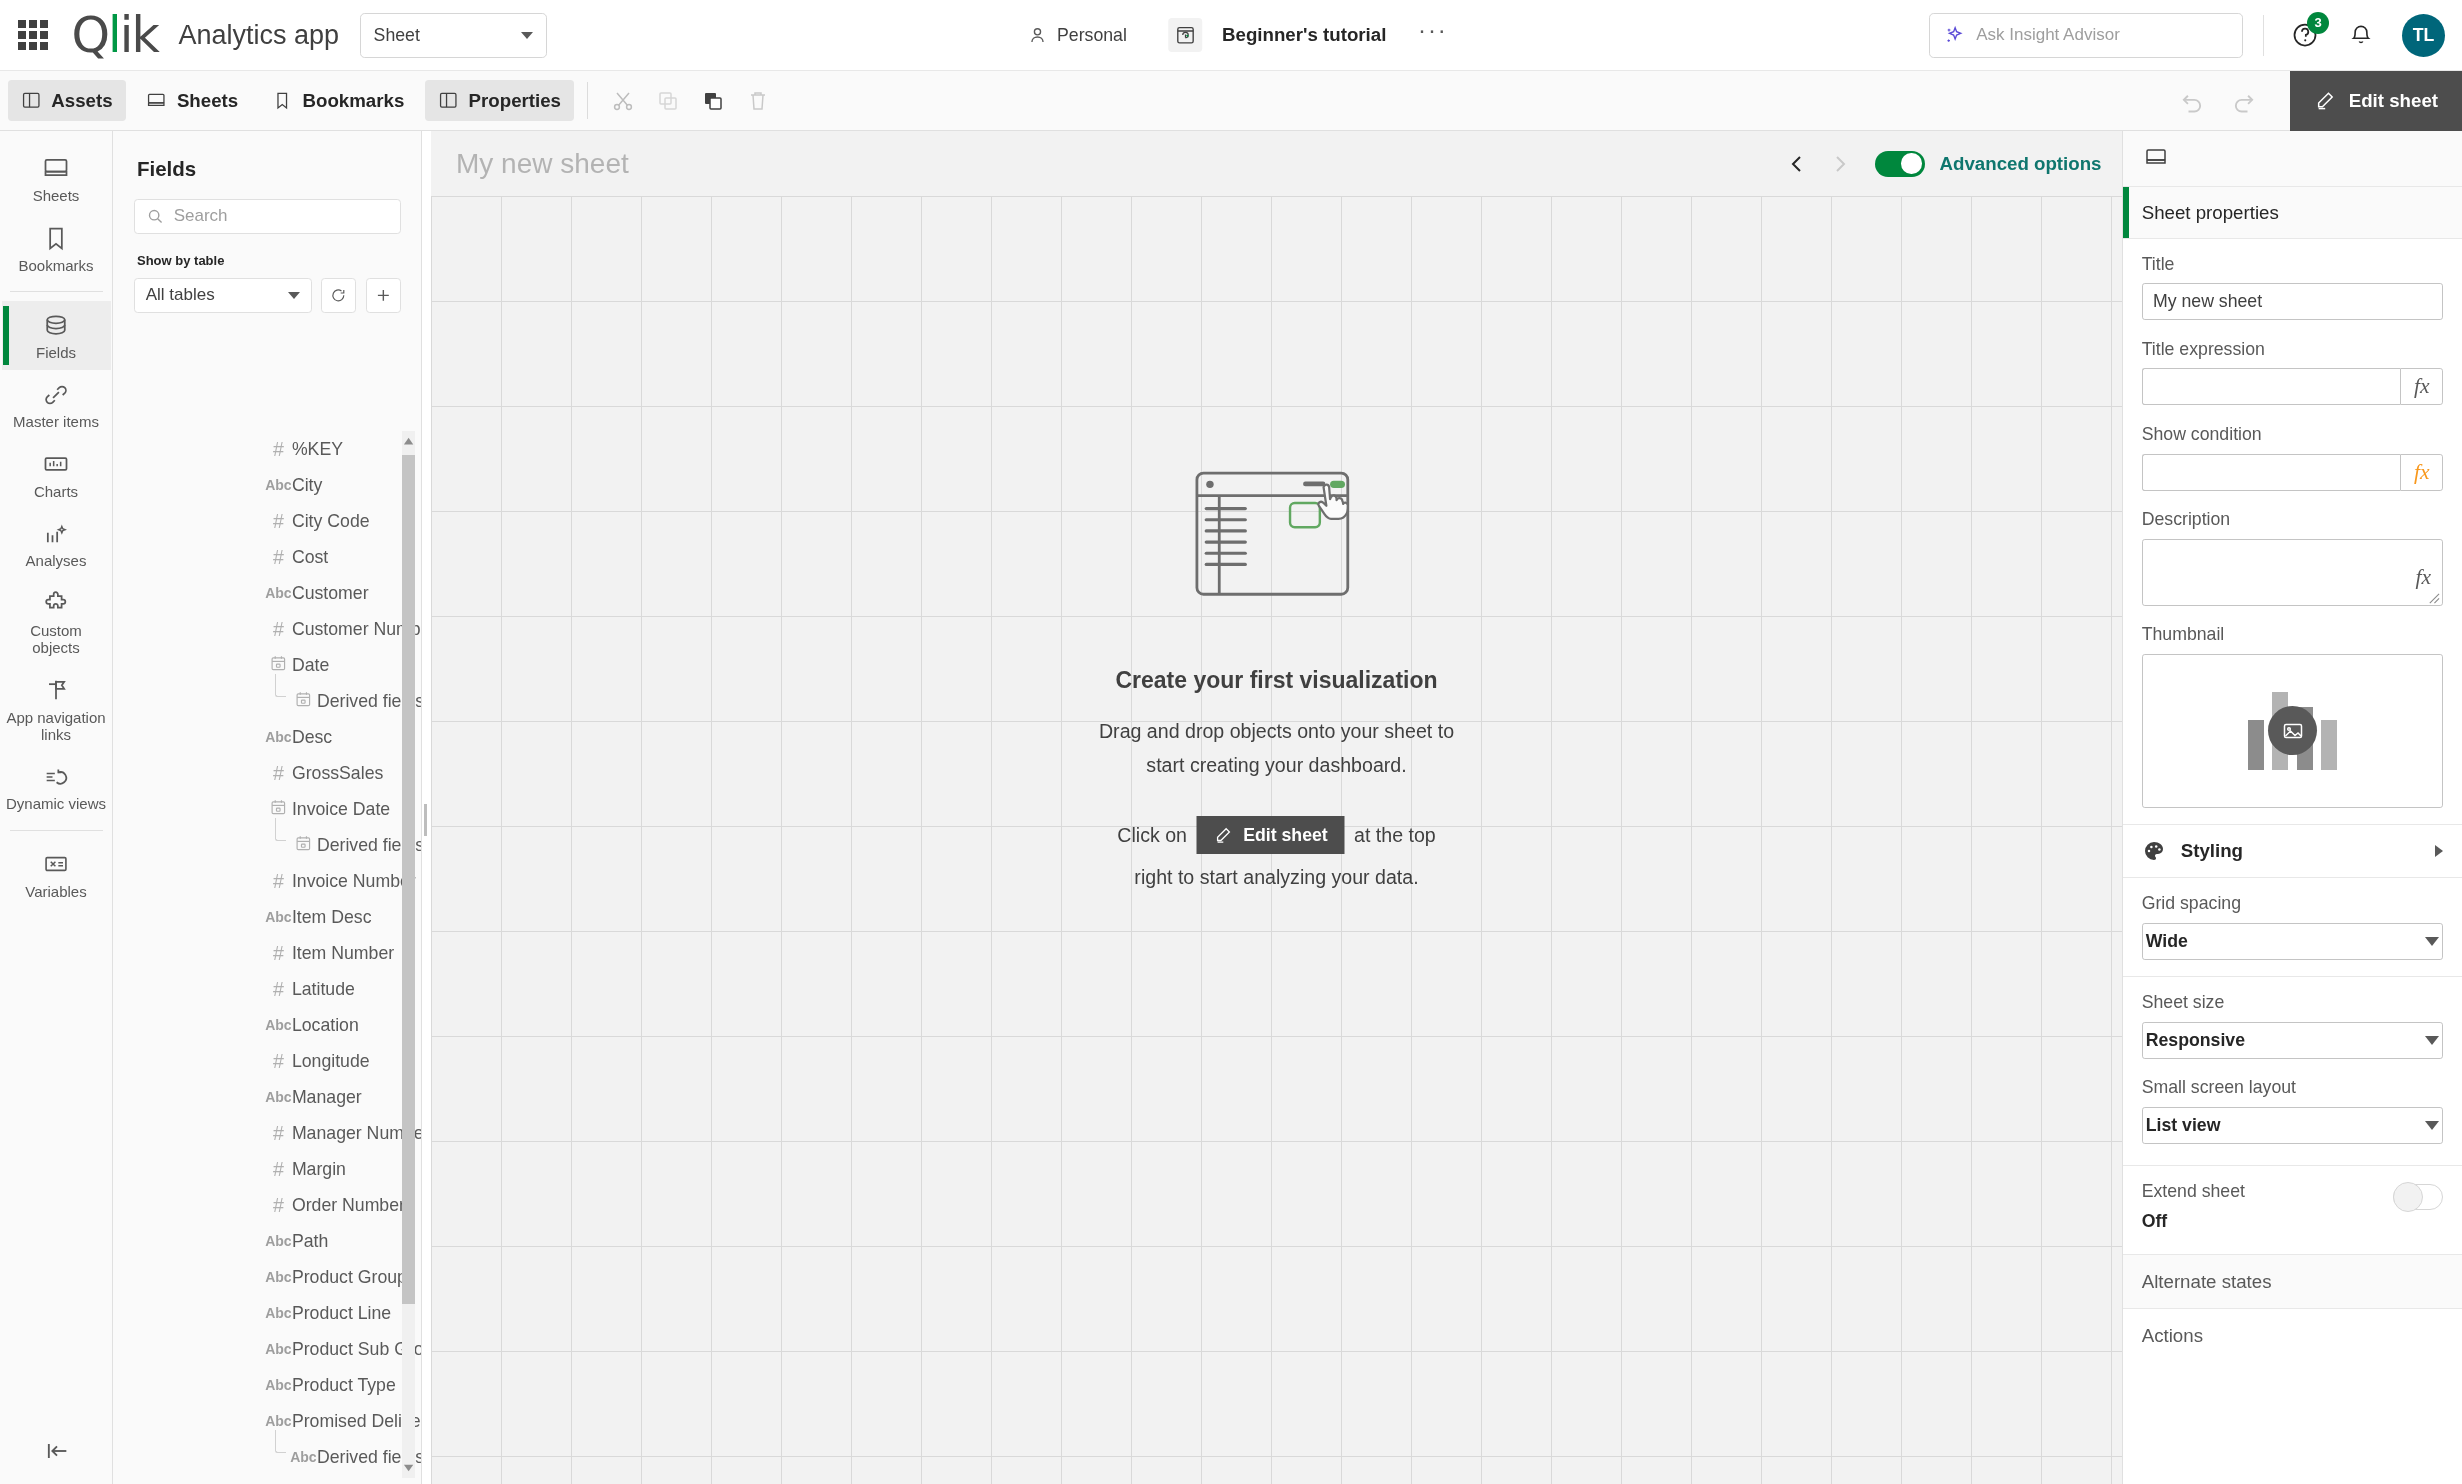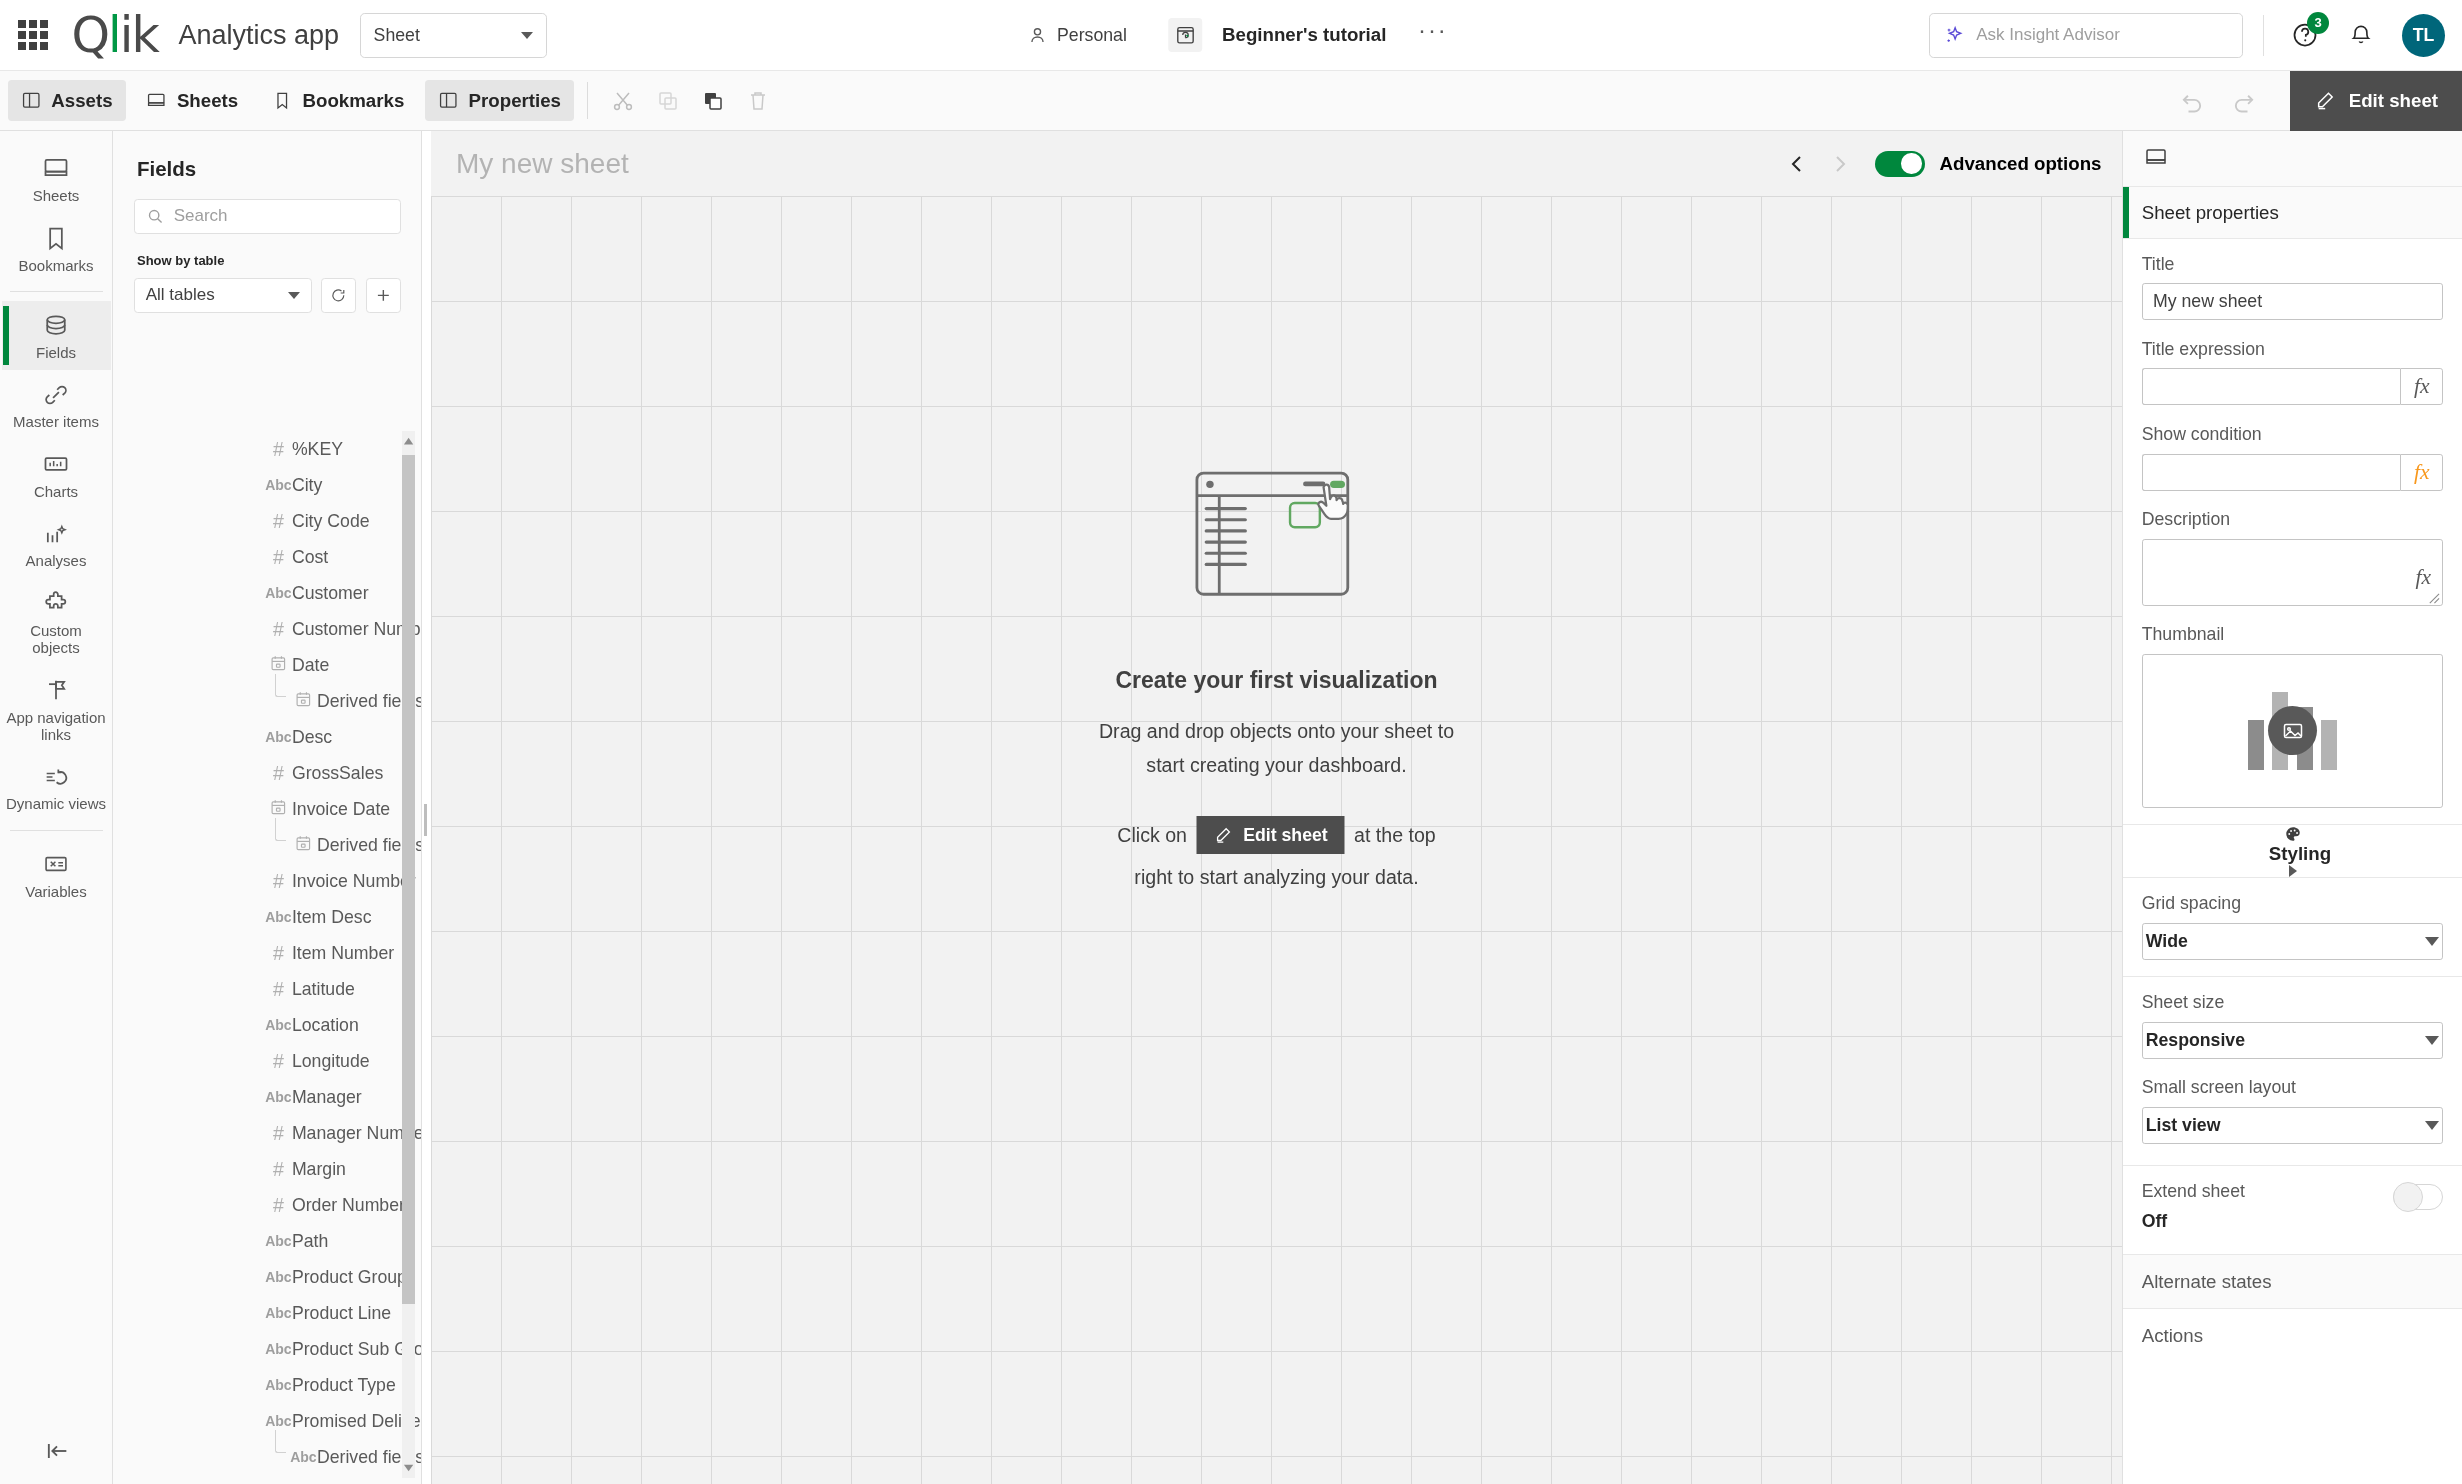--- a/index.html
+++ b/index.html
@@ -198,21 +198,21 @@
   .sheet-name { margin-left: 25px; font-size: 28px; color: #b3b3b3; font-weight: 400; }
   .sheet-hdr-right { position: absolute; right: 20.5px; display: flex; align-items: center; gap: 0; }
   .nav-arrow { width: 43px; height: 43px; display:flex; align-items:center; justify-content:center;
                cursor: pointer; }
   .toggle-sw {
     width: 50px; height: 26px; border-radius: 13px; background: #00873d; position: relative;
     margin-left: 13px; cursor: pointer;
   }
   .toggle-sw .knob { position: absolute; right: 2.8px; top: 2.8px; width: 20.5px; height: 20.5px;
                      border-radius: 50%; background: #fff; }
-  .adv-label { font-size: 18.7px; font-weight: bold; color: #000000; margin-left: 15px; }
+  .adv-label { font-size: 18.7px; font-weight: bold; color: #0f766e; margin-left: 15px; }
 
   
   .canvas {
     position: absolute; left: 431px; top: 196px; right: 340px; bottom: 0;
     background:
       repeating-linear-gradient(to right, #d9d9d9 0 0.9px, transparent 0.9px 70px),
       repeating-linear-gradient(to bottom, #d9d9d9 0 0.9px, transparent 0.9px 105px),
       #f2f2f2;
     overflow: hidden;
   }
@@ -281,21 +281,21 @@
     display: flex; align-items: center; justify-content: center; position: relative; cursor: pointer;
   }
   .thumb-bars { display: flex; align-items: flex-end; gap: 8.4px; height: 78px; }
   .thumb-bars i { display:block; width: 16px; background: #999; }
   .thumb-overlay {
     position: absolute; width: 49px; height: 49px; border-radius: 50%; background: #595959;
     display: flex; align-items: center; justify-content: center;
   }
   .prow {
     height: 54px; border-top: 0.9px solid #e8e8e8; border-bottom: 0.9px solid #e8e8e8;
-    display: flex; align-items: center; padding: 0 18.7px; cursor: pointer; margin-top: 13px; flex-direction: column;
+    display: flex; align-items: center; padding: 0 18.7px; cursor: pointer; margin-top: 13px;
   }
   .prow .lbl { font-size: 18.7px; font-weight: bold; color: #262626; margin-left: 15px; flex: 1; }
   .chev-r { width: 0; height: 0; border-top: 6.5px solid transparent; border-bottom: 6.5px solid transparent;
             border-left: 8.4px solid #595959; }
   .pselect {
     height: 37px; border: 0.9px solid #c4c4c4; border-radius: 2.8px; background: #fff;
     display: flex; align-items: center; justify-content: space-between; padding: 0 3px;
     font-size: 17.7px; font-weight: bold; color: #262626; cursor: pointer;
   }
   .sel-caret { width: 0; height: 0; border-left: 7.5px solid transparent; border-right: 7.5px solid transparent;

